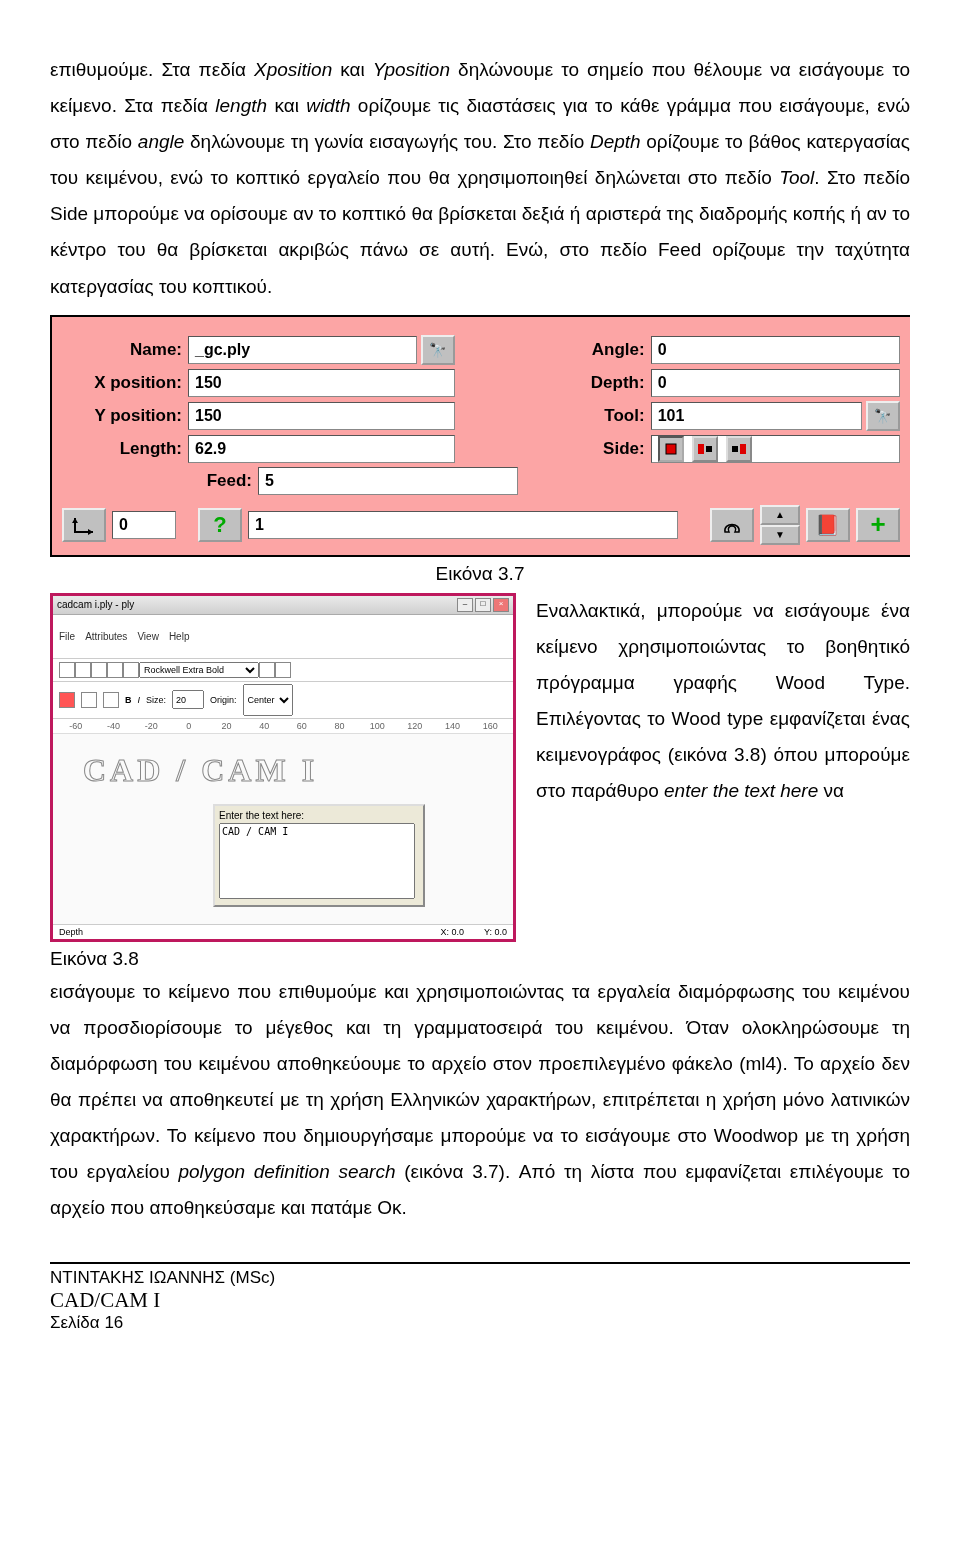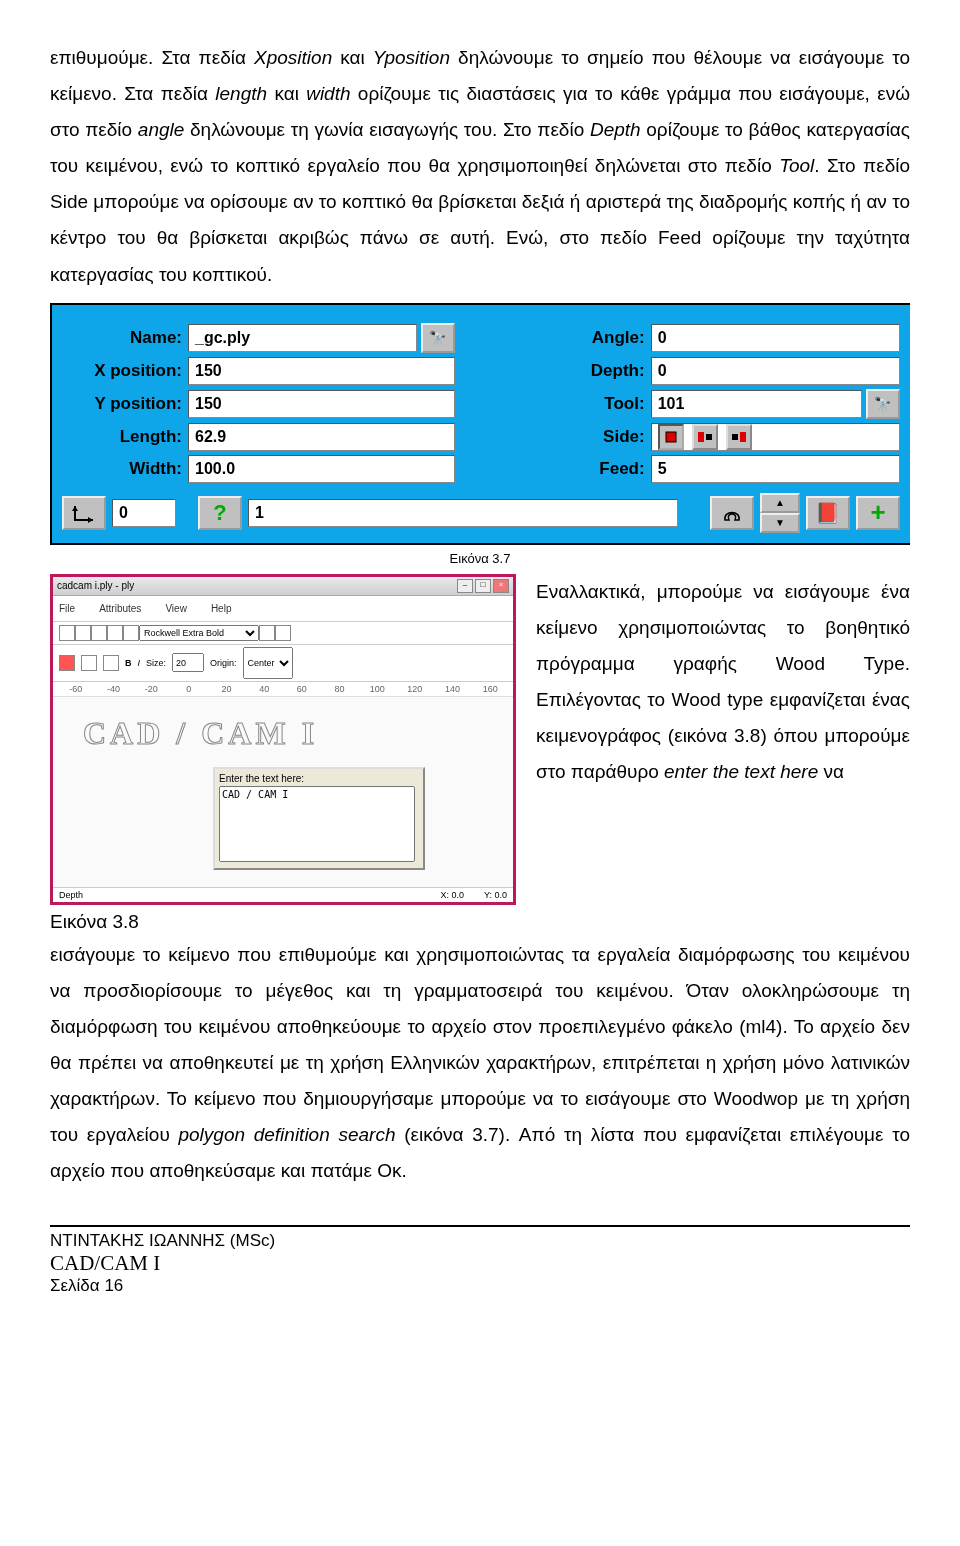--- a/index.html
+++ b/index.html
@@ -9,27 +9,28 @@
     padding: 40px 50px 30px 50px;
     width: 960px;
     box-sizing: border-box;
     color: #000;
   }
   .para {
     font-size: 19px;
     line-height: 1.9;
     text-align: justify;
     margin-bottom: 8px;
+    margin-top: 12px;
   }
   .italic { font-style: italic; }
   .dialog-box {
     margin: 10px 0 6px 0;
     border: 2px solid #000;
     border-right: none;
-    background: #0ea5e9;
+    background: #fca5a5;
     padding: 14px 0 10px 0;
     position: relative;
   }
   .row {
     display: flex;
     align-items: center;
     margin: 4px 0;
     padding: 0 10px;
   }
   .left-group { width: 48%; display: flex; align-items: center; }
@@ -73,34 +74,34 @@
   .bottom-bar .field.narrow { width:50px; flex:none; }
   .icon-btn {
     width:40px; height:30px;
     border:2px outset #eee; background:#c0c0c0;
     display:flex; align-items:center; justify-content:center;
   }
   .updown { display:flex; flex-direction:column; }
   .updown .half { width:36px; height:16px; border:2px outset #eee; background:#c0c0c0; font-size:10px; display:flex;align-items:center;justify-content:center;}
   .caption {
     text-align:center;
-    font-size:13px;
+    font-size:19px;
     margin:6px 0 8px 0;
   }
   .two-col { display:flex; gap:20px; align-items:flex-start; }
   .ss-side {
     width: 460px;
     border:3px solid #be185d;
     background:#fff;
     font-size:10px;
     font-family: Tahoma, sans-serif;
     position:relative;
   }
   .ss-titlebar { background:linear-gradient(#eaeaea,#cfcfcf); border-bottom:1px solid #aaa; height:18px; display:flex; align-items:center; justify-content:space-between; padding:0 4px; font-size:10px;}
-  .ss-menu { display:flex; gap:24px; padding:7px 6px; border-bottom:1px solid #ccc; color:#333;}
+  .ss-menu { display:flex; gap:10px; padding:16px 6px; border-bottom:1px solid #ccc; color:#333;}
   .ss-tool { display:flex; padding:3px 6px; border-bottom:1px solid #ccc; align-items:flex-end;}
   .ss-tool2 { display:flex; gap:6px; padding:2px 6px; border-bottom:1px solid #ccc; align-items:center; font-size:9px;}
   .ss-tool2 input[type=text]{ width:24px; height:13px; font-size:9px;}
   .ss-tool2 select{ height:32px; font-size:9px;}
   .ss-ruler { display:flex; padding:2px 4px; font-size:9px; color:#666; border-bottom:1px solid #ddd; }
   .ss-ruler span { flex:1; text-align:center; }
   .ss-canvas { position:relative; height:190px; background:#fafafa; }
   .cadcam-text {
     position:absolute; top:18px; left:30px;
     font-family: "Times New Roman", serif;
@@ -202,26 +203,20 @@
         <span class="side-box">
             <svg width="14" height="14">
               <rect x="0" y="4" width="6" height="6" fill="#000"></rect>
               <rect x="8" y="2" width="6" height="10" fill="#d00"></rect>
             </svg>
           </span>
       </div>
     </div>
   </div>
   <div class="row">
-    <div class="left-group">
-      <div class="lbl lbl-left">Width:</div>
-      <div class="field">
-          <span>100.0</span>
-        </div>
-    </div>
     <div class="right-group">
       <div class="lbl lbl-right">Feed:</div>
       <div class="field">
           <span>5</span>
         </div>
     </div>
   </div>
   <div class="bottom-bar">
     <div class="icon-btn">
       <svg width="26" height="22">

